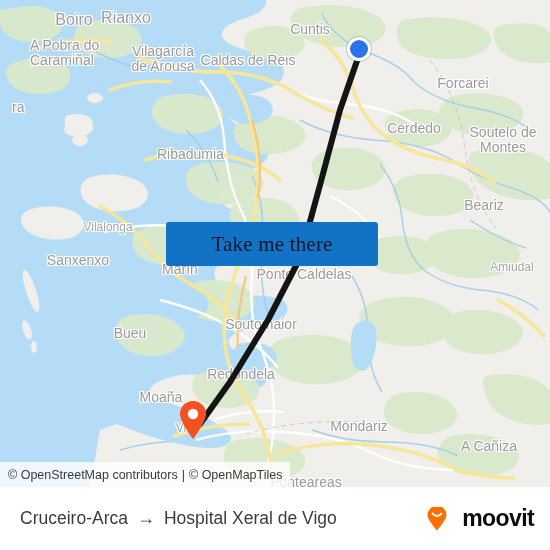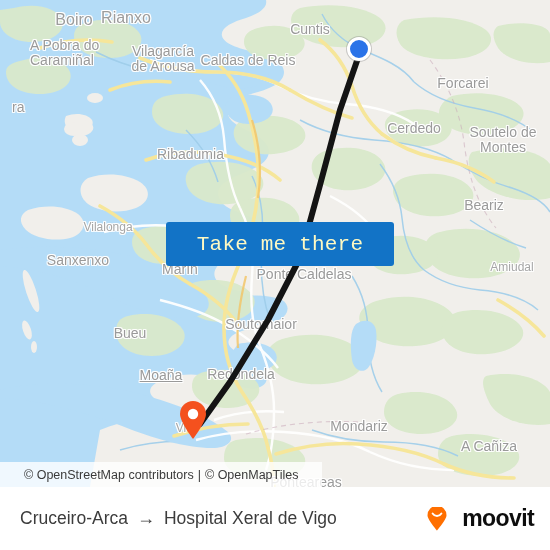--- a/index.html
+++ b/index.html
@@ -55,38 +55,38 @@
     box-shadow: 0 0 0 1px rgba(120,120,120,.35);
   }
 
   
   #dest-pin { position: absolute; }
 
   
   #take-me-there {
     position: absolute;
     left: 166px; top: 222px;
-    width: 228px; height: 44px;
+    width: 212px; height: 44px;
     background: #1273c6;
     border: none;
     border-radius: 3px;
-    color: #fef9c3;
-    font-family: Liberation Mono, monospace;
+    color: #0f172a;
+    font-family: Liberation Serif, serif;
     font-size: 21px;
     letter-spacing: .2px;
     cursor: pointer;
     display: flex; align-items: center; justify-content: center;
   }
 
   
   #attribution {
     position: absolute;
     left: 0; top: 462px;
     height: 25px;
-    padding: 0 24px;
+    padding: 0 8px;
     display: flex; align-items: center;
     background: rgba(255,255,255,.80);
     color: #3a3a3a;
     font-size: 12.5px;
     white-space: nowrap;
   }
   #attribution .sep { padding: 0 4px; color: #3a3a3a; }
 
   
   #footer {
@@ -304,21 +304,21 @@
 Montes</div>
       <div class="lbl med" style="left:117px; top:147px; width:66px;margin-left:40px;">Ribadumia</div>
       <div class="lbl sm" style="left:80px;  top:221px; width:56px;">Vilalonga</div>
       <div class="lbl med" style="left:44px;  top:253px; width:68px;">Sanxenxo</div>
       <div class="lbl med" style="left:158px; top:262px; width:44px;">Marín</div>
       <div class="lbl med" style="left:252px; top:267px; width:104px;">Ponte Caldelas</div>
       <div class="lbl med" style="left:462px; top:198px; width:44px;">Beariz</div>
       <div class="lbl sm" style="left:487px; top:261px; width:50px;">Amiudal</div>
       <div class="lbl med" style="left:108px; top:326px; width:44px;">Bueu</div>
       <div class="lbl med" style="left:222px; top:317px; width:78px;">Soutomaior</div>
-      <div class="lbl med" style="left:133px; top:368px; width:56px;text-decoration:underline;">Moaña</div>
+      <div class="lbl med" style="left:133px; top:390px; width:56px;">Moaña</div>
       <div class="lbl med" style="left:204px; top:367px; width:74px;">Redondela</div>
       <div class="lbl med" style="left:325px; top:419px; width:68px;">Mondariz</div>
       <div class="lbl med" style="left:456px; top:439px; width:66px;">A Cañiza</div>
       <div class="lbl med" style="left:266px; top:475px; width:80px;">Ponteareas</div>
       <div class="lbl sm" style="left:166px; top:422px; width:30px;">Vi</div>
     </div>
 
     <svg id="route-line" class="layer" viewBox="0 0 550 487">
       <path d="M 359,55 L 340,110 L 320,185 L 300,258 L 268,320 L 230,382 L 200,424" stroke="#141414" stroke-width="6" fill="none" stroke-linecap="round" stroke-linejoin="round"></path>
     </svg>

